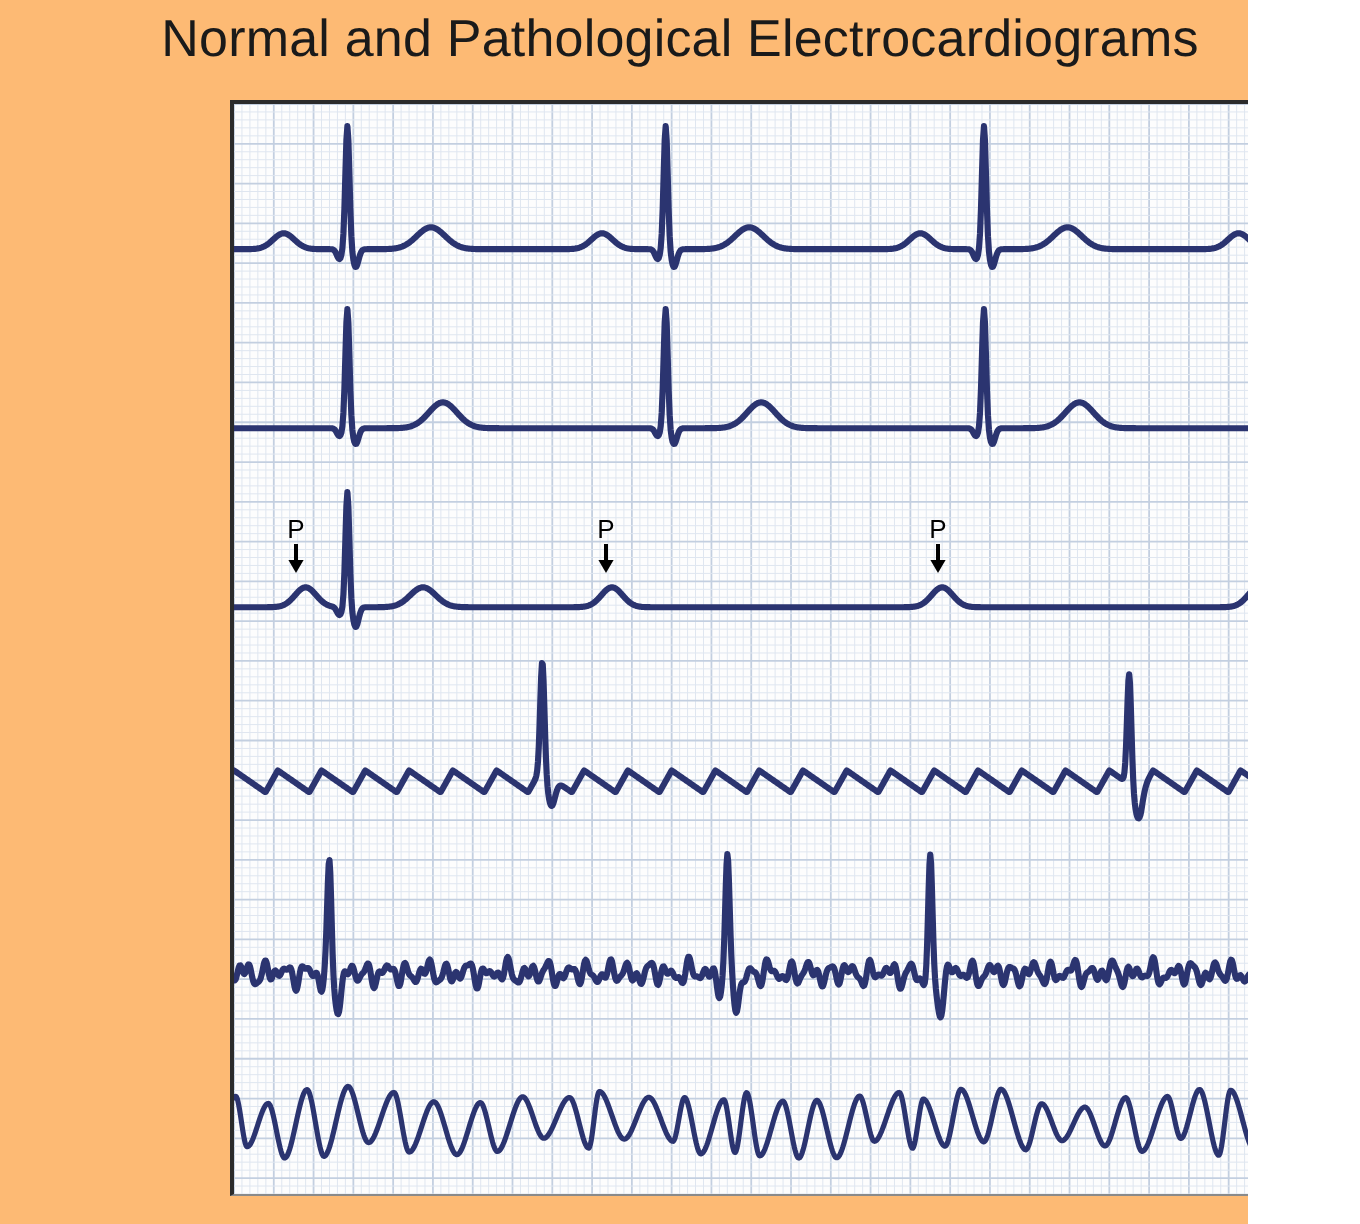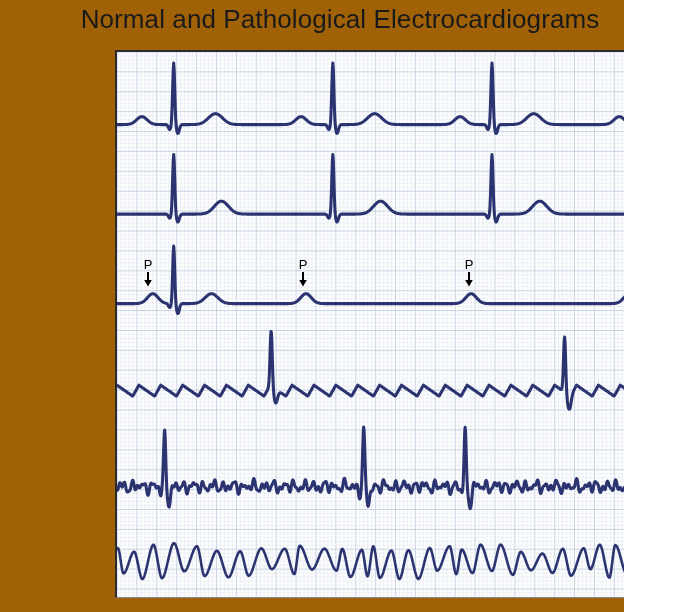--- a/index.html
+++ b/index.html
@@ -4,21 +4,21 @@
 <style>
   html, body {
     margin: 0;
     padding: 0;
     background: #ffffff;
   }
   #page {
     position: relative;
     width: 624px;
     height: 612px;
-    background: #a16207;
+    background: #fdba74;
     font-family: "Liberation Sans", sans-serif;
     overflow: hidden;
   }
   #chart-title {
     position: absolute;
     left: 0;
     top: 4px;
     width: 680px;
     text-align: center;
     font-size: 26px;

